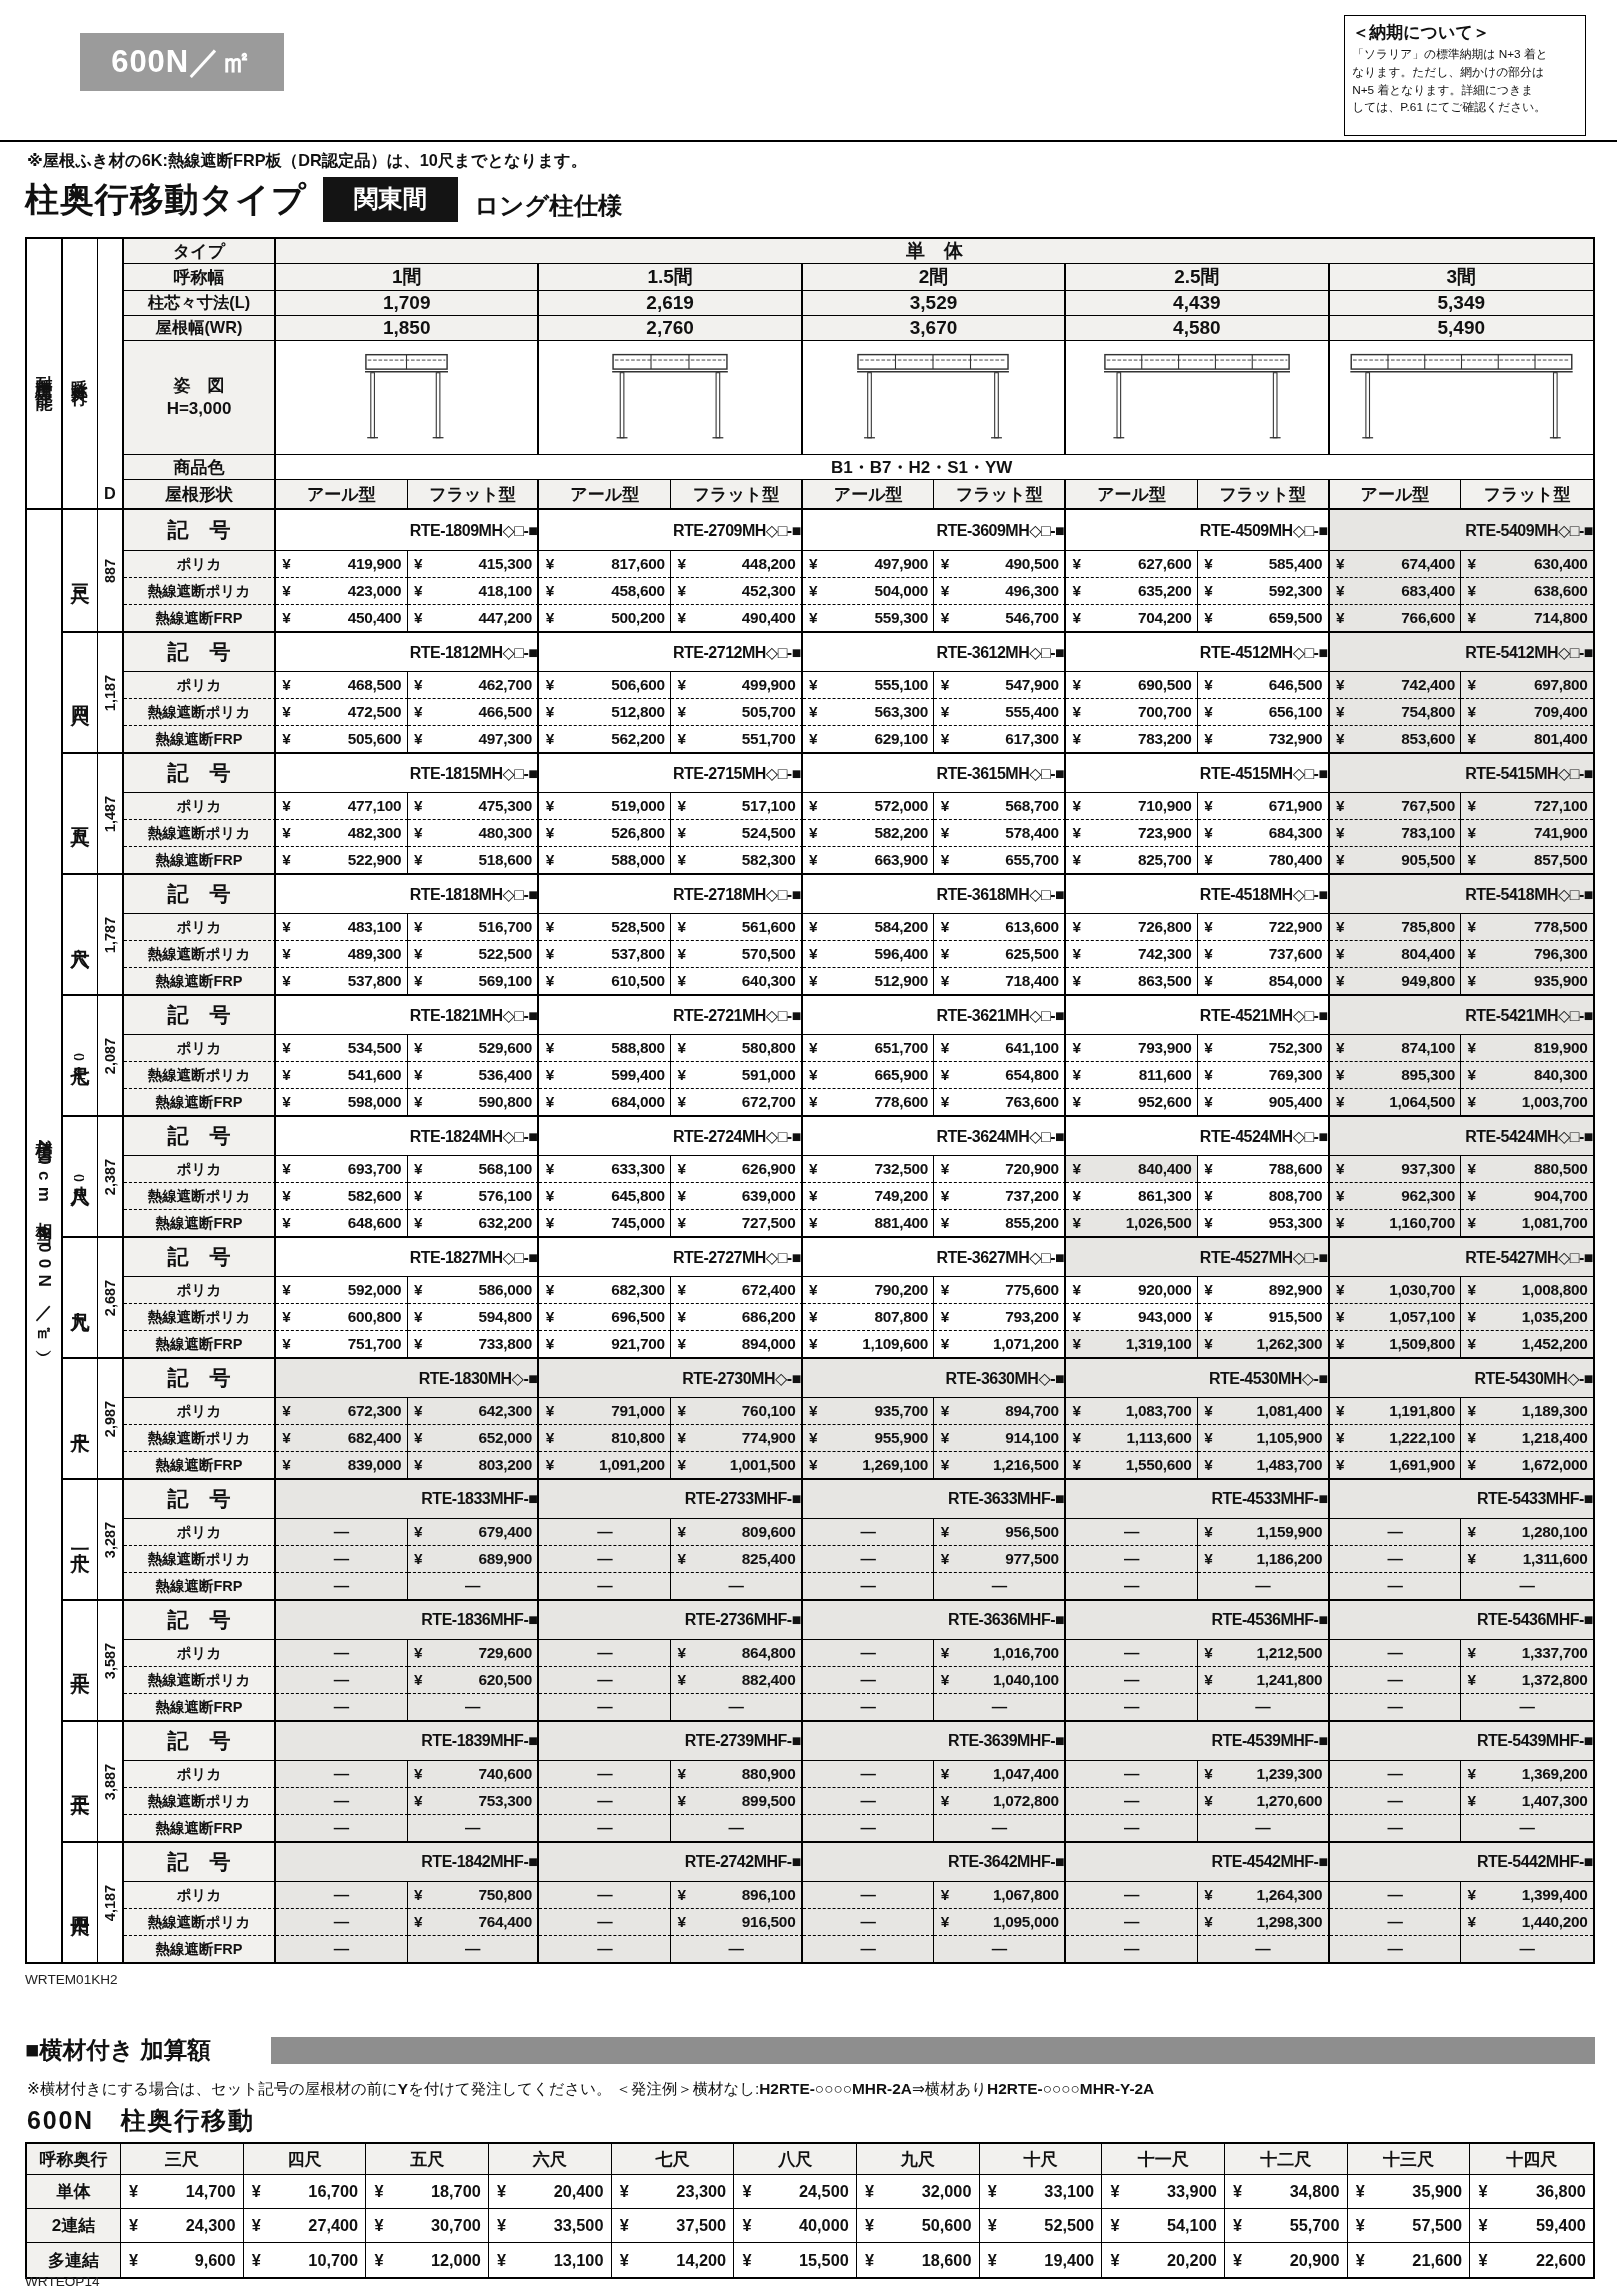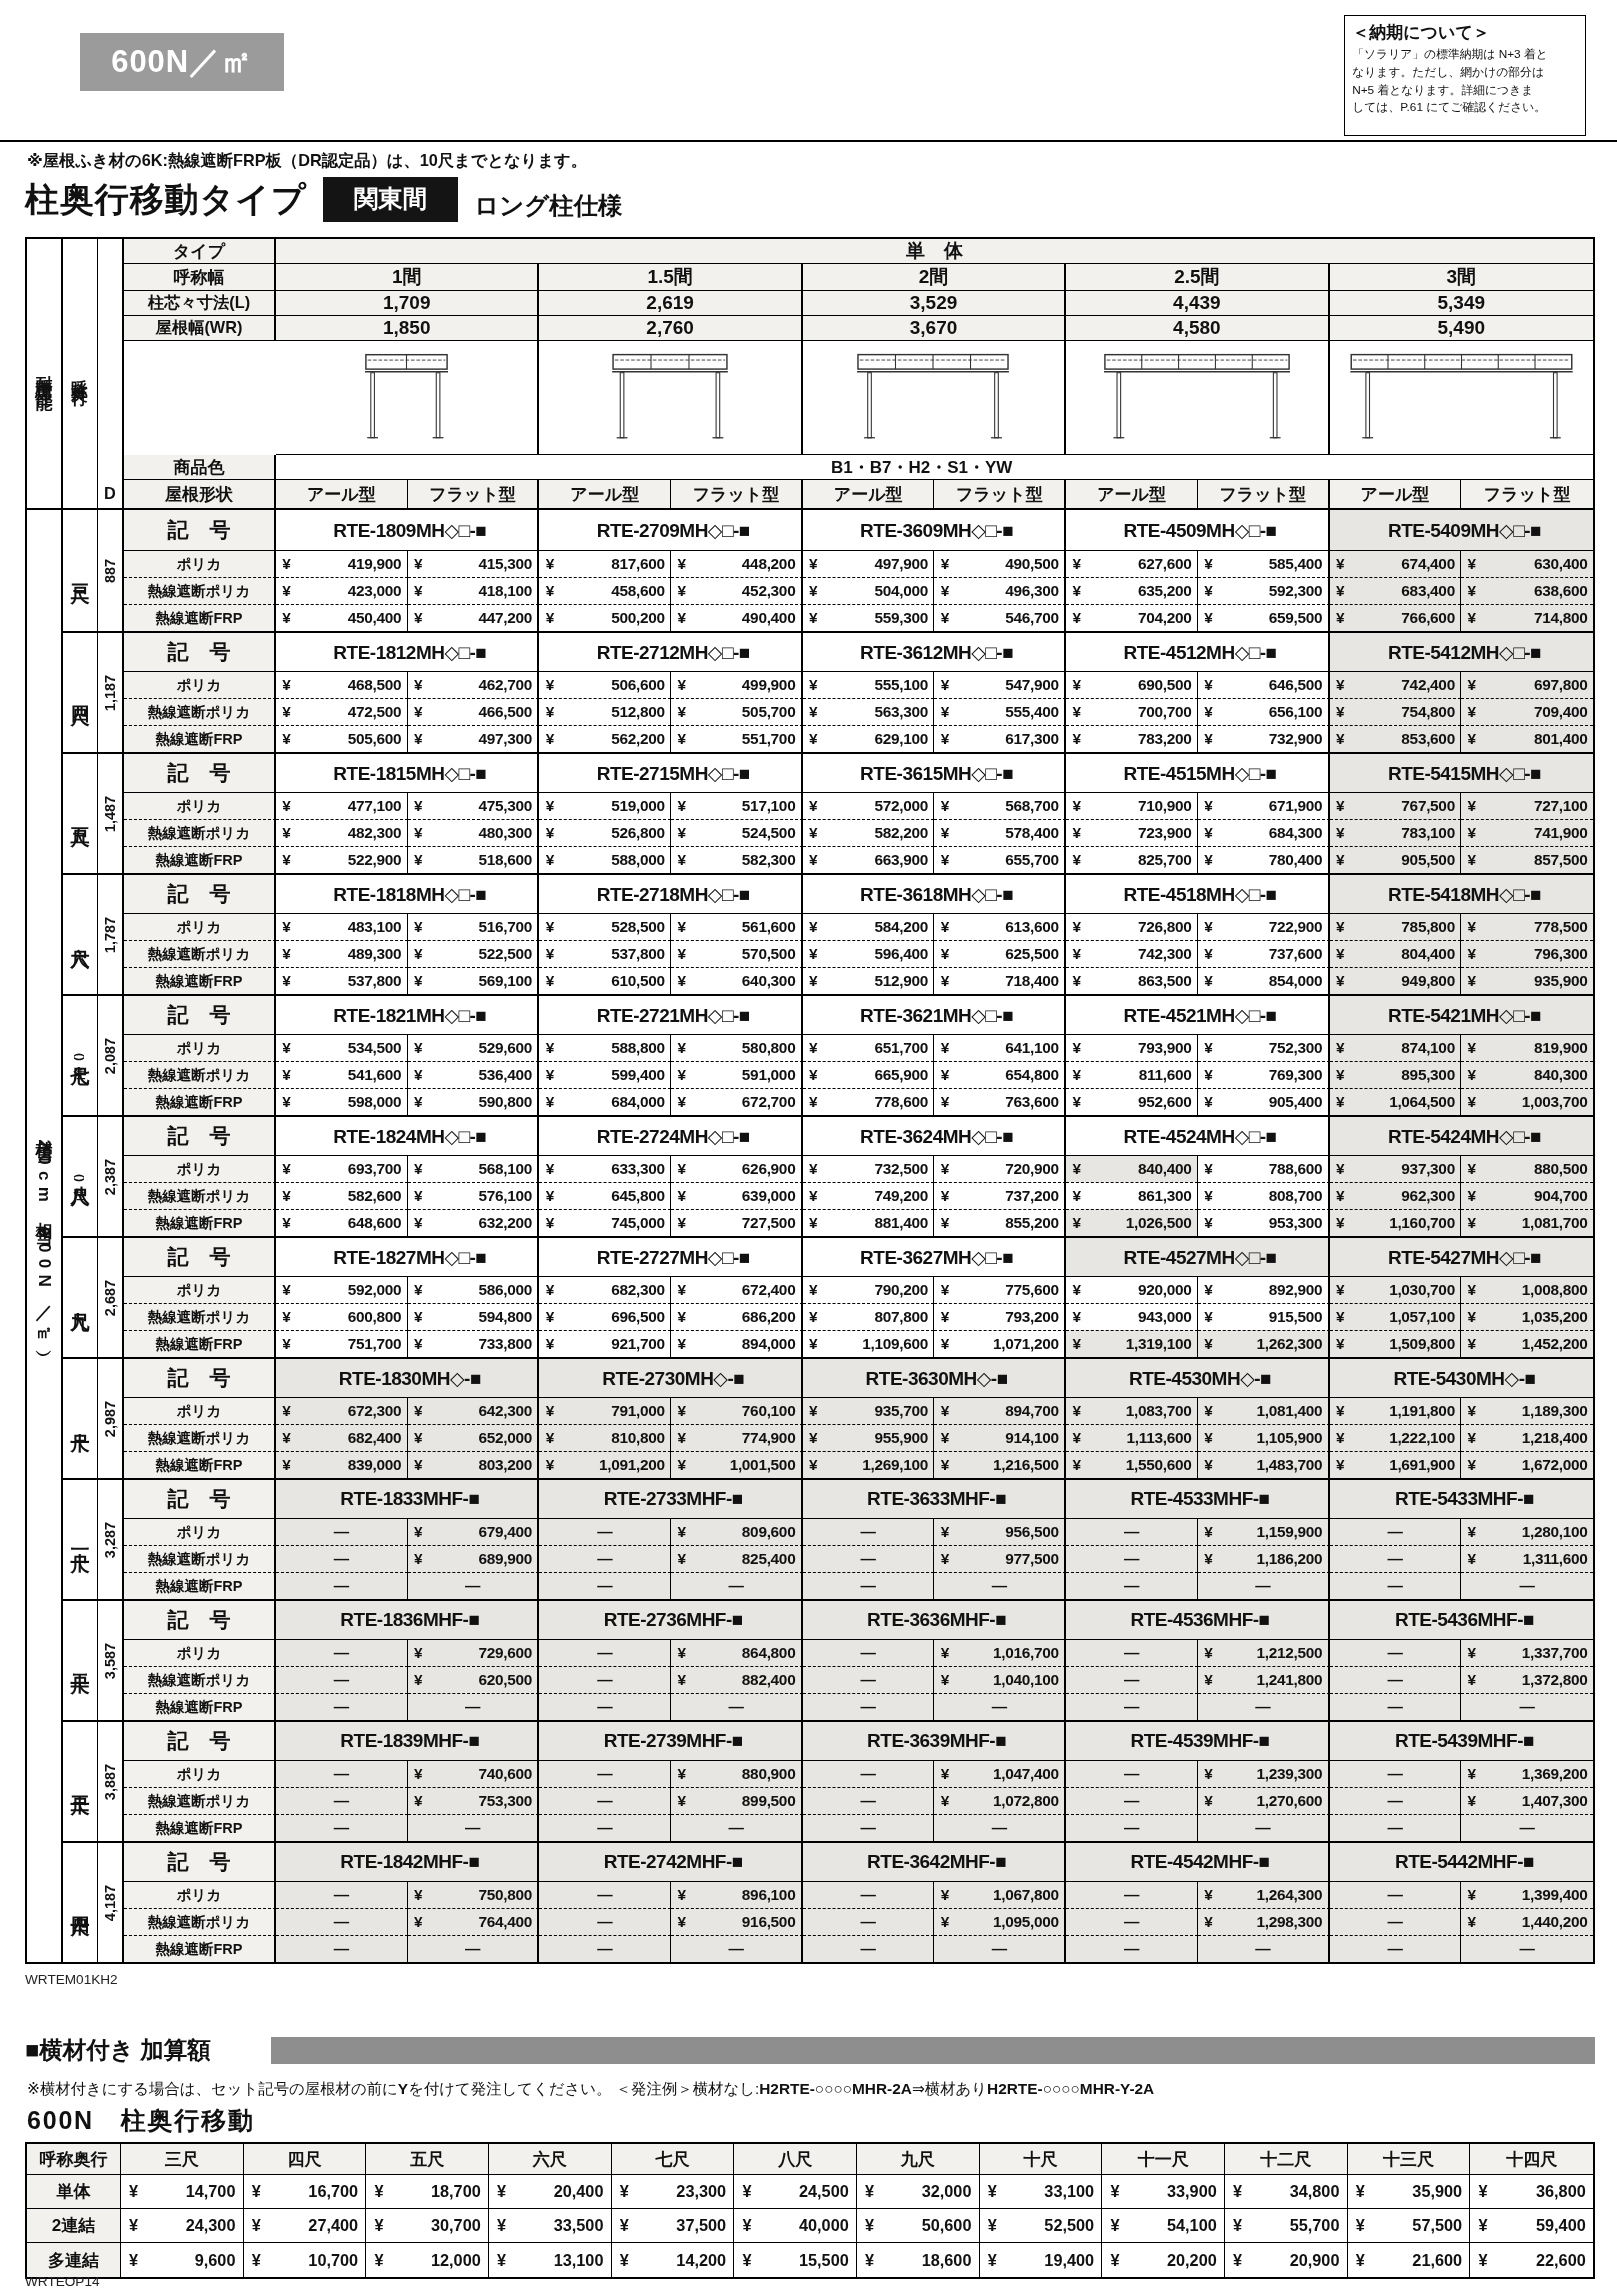--- a/index.html
+++ b/index.html
@@ -46,21 +46,21 @@
   
   .cside{border-bottom:0;}
   .cside .vtext{font-size:17px;letter-spacing:6.3px;}
   .c2 .vtext{font-size:19px;letter-spacing:1.8px;}
   .c2 .note{font-size:11.8px;letter-spacing:0;}
   .c2{flex-direction:column;}
   .c3{border-right:2.7px solid #000;}
   .rot{transform:rotate(-90deg);font-size:14.5px;font-weight:bold;white-space:nowrap;}
   .bl{background:#f2f1ee;font-size:21px;font-weight:bold;border-right:2.7px solid #000;}
   .bl.sm{font-size:14.5px;}
-  .kcell{font-size:19px;font-weight:bold;justify-content:center;padding-left:6.3px;letter-spacing:-0.5px;background:#fff;}
+  .kcell{font-size:16px;font-weight:bold;justify-content:flex-end;padding-left:6.3px;letter-spacing:-0.5px;background:#fff;}
   .pcell{font-size:15.4px;font-weight:bold;justify-content:space-between;padding:0 5.4px 0 6.3px;background:#fff;letter-spacing:-0.3px;}
   .pcell.dashc{justify-content:center;padding:0;}
   .rt3{border-top:2.7px solid #000;}
   .rt1{border-top:0.9px solid #000;}
   .rtd{border-top:1.8px dashed #000;}
   .bgrid .cell{border-bottom:0;}
   .shade{background:#e7e6e3 !important;}
   .tcode{font-size:13.6px;color:#222;}
   
   .secbar-text{left:25px;top:2034px;font-size:23.5px;font-weight:bold;}
@@ -129,20 +129,24 @@
     <div class="cell hval gr3" style="grid-area:3/11/4/13">4,439</div>
     <div class="cell hval grE" style="grid-area:3/13/4/15">5,349</div>
 
     <div class="cell lab sm" style="grid-area:4/4/5/5">屋根幅(WR)</div>
     <div class="cell hval gr3" style="grid-area:4/5/5/7">1,850</div>
     <div class="cell hval gr3" style="grid-area:4/7/5/9">2,760</div>
     <div class="cell hval gr3" style="grid-area:4/9/5/11">3,670</div>
     <div class="cell hval gr3" style="grid-area:4/11/5/13">4,580</div>
     <div class="cell hval grE" style="grid-area:4/13/5/15">5,490</div>
 
+    <div class="cell lab figlab" style="grid-area:5/4/6/5">
+      <div>姿　図</div>
+      <div>H=3,000</div>
+    </div>
     <div class="cell figcell fig gr3" style="grid-area:5/5/6/7">
         <svg width="83" height="94" viewBox="0 0 92 104">
           <rect x="1" y="4" width="90" height="16" fill="none" stroke="#333" stroke-width="1.6"></rect>
           <line x1="3" y1="10" x2="89" y2="10" stroke="#333" stroke-width="1" stroke-dasharray="4 2"></line>
           <line x1="46" y1="4" x2="46" y2="20" stroke="#333" stroke-width="1.2"></line>
           <line x1="0" y1="23" x2="92" y2="23" stroke="#333" stroke-width="1.6"></line>
           <rect x="6.44" y="24" width="4" height="72" fill="none" stroke="#333" stroke-width="1.2"></rect>
           <rect x="79" y="24" width="4" height="72" fill="none" stroke="#333" stroke-width="1.2"></rect>
           <line x1="2.4400000000000004" y1="96" x2="14.440000000000001" y2="96" stroke="#333" stroke-width="1.4"></line>
           <line x1="75" y1="96" x2="87" y2="96" stroke="#333" stroke-width="1.4"></line>

